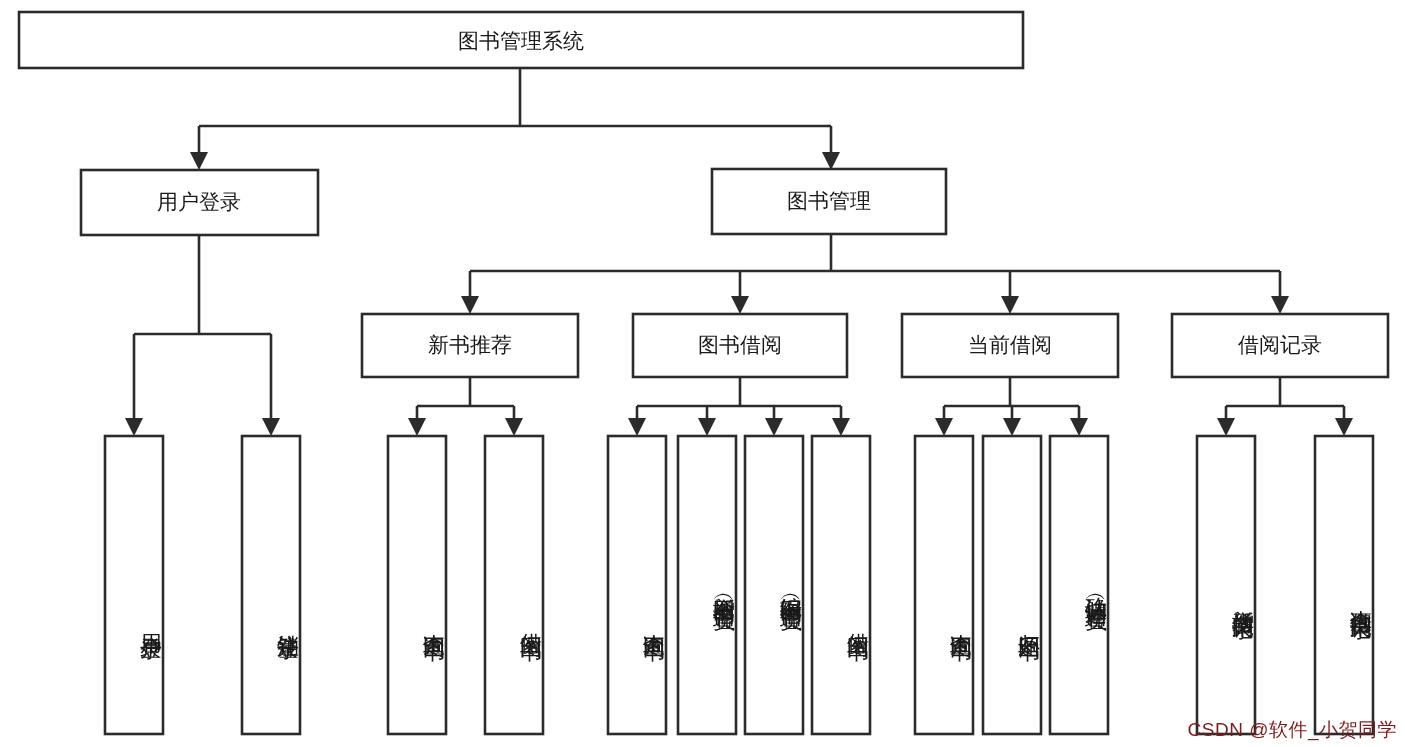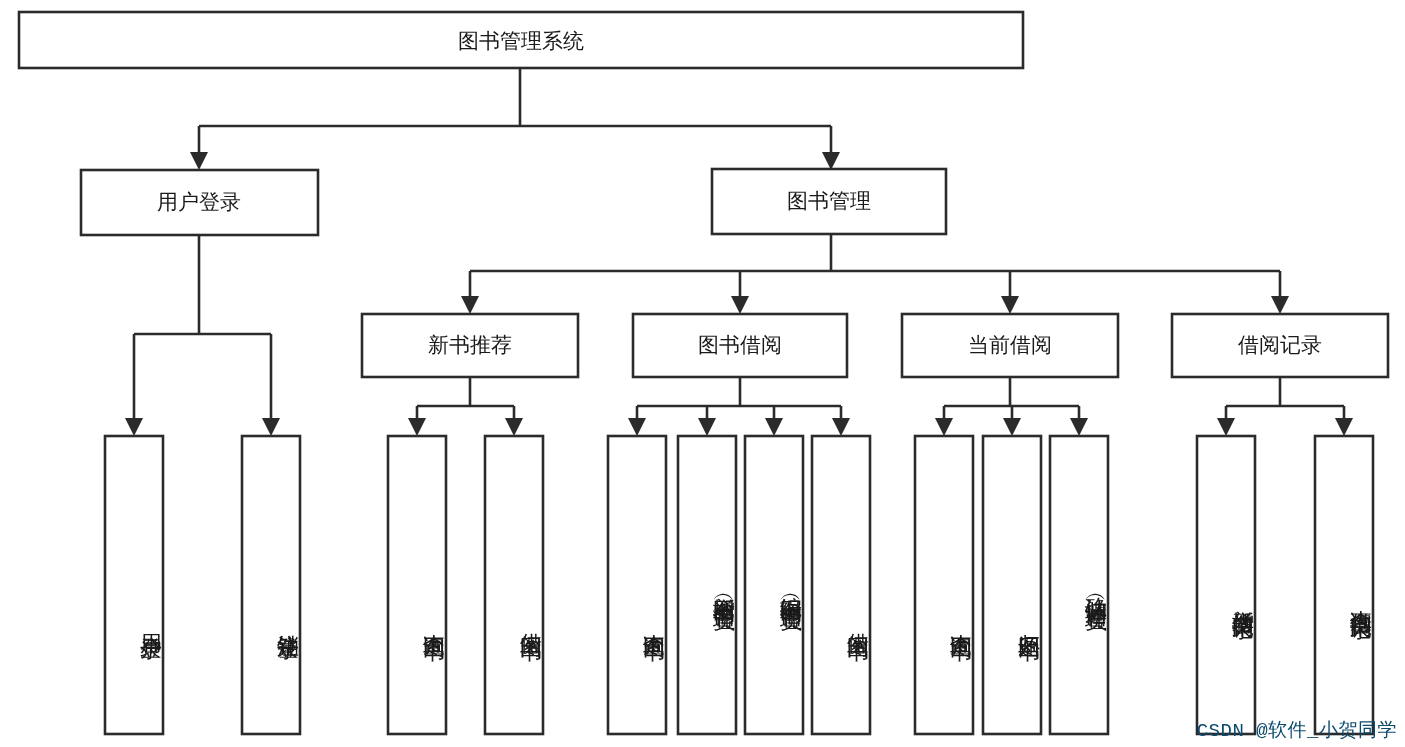--- a/index.html
+++ b/index.html
@@ -44,23 +44,23 @@
     line-height:1.08;
     letter-spacing:2px;
     color:#1a1a1a;
     white-space:nowrap;
     pointer-events:none;
   }
   .watermark{
     position:absolute;
     right:8px;
     bottom:4px;
-    font-family:Liberation Mono, monospace;
+    font-family:Liberation Sans, sans-serif;
     font-size:19px;
-    color:#0c4a6e;
+    color:#7f1d1d;
     letter-spacing:0.5px;
     white-space:nowrap;
   }
 </style>
 </head>
 <body>
 
 <div id="diagram-root">
 
   <svg id="tree-svg" viewBox="0 0 1405 747">

